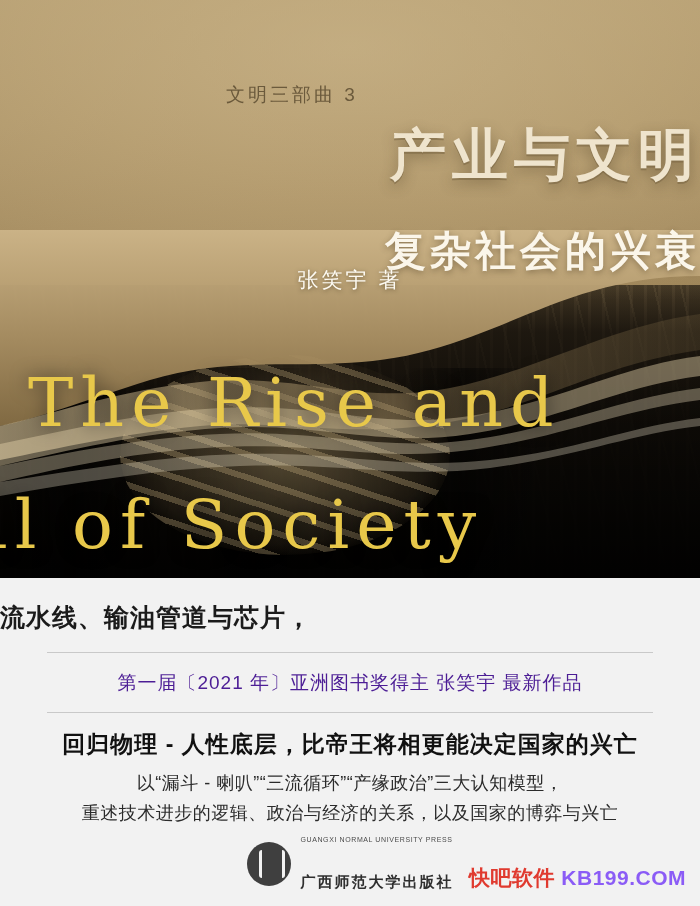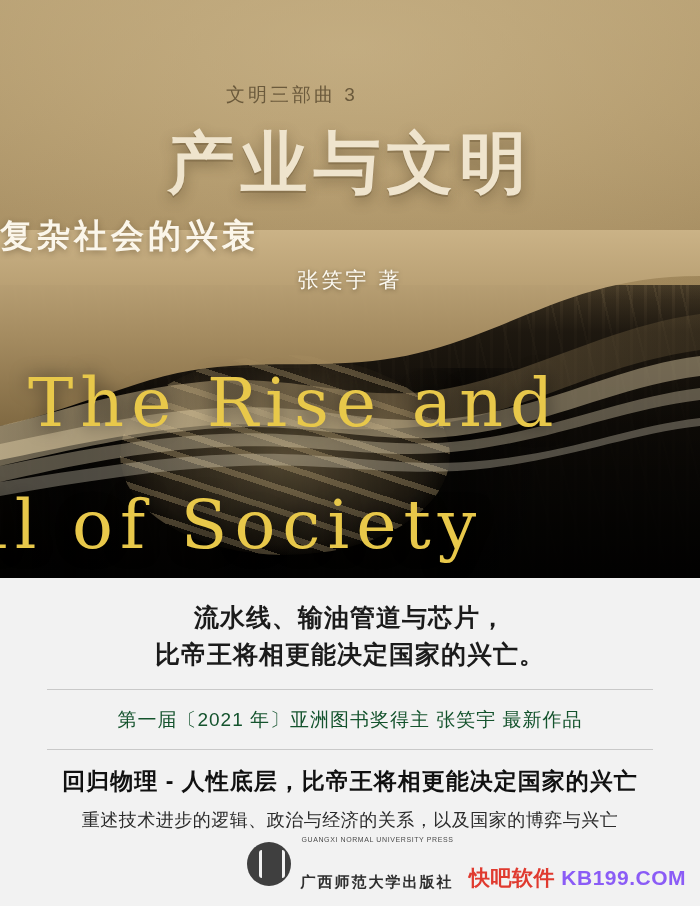--- a/index.html
+++ b/index.html
@@ -89,35 +89,35 @@
     width: 584px;
     text-align: center;
     color: #6b5a3c;
     font-size: 19px;
     letter-spacing: 3px;
   }
   .main-title {
     position: absolute;
     top: 118px;
     width: 700px;
-    text-align: center;
+    text-align: right;
     font-family: "DejaVu Sans", sans-serif;
     font-weight: bold;
-    font-size: 67px;
+    font-size: 56px;
     letter-spacing: 6px;
     color: #efe4cd;
     text-shadow: 0 2px 0 rgba(120,100,65,0.55), 0 5px 14px rgba(70,55,30,0.45);
   }
   .subtitle {
     position: absolute;
-    top: 214px;
-    width: 700px;
-    text-align: left;
-    font-weight: bold;
-    font-size: 33px;
+    top: 224px;
+    width: 700px;
+    text-align: right;
+    font-weight: bold;
+    font-size: 41px;
     letter-spacing: 4px;
     color: #fbf6ea;
     text-shadow: 0 2px 6px rgba(70,55,30,0.45);
   }
   .author {
     position: absolute;
     top: 266px;
     width: 700px;
     text-align: center;
     font-size: 21px;
@@ -143,37 +143,36 @@
   .panel {
     position: absolute;
     left: 0;
     top: 578px;
     width: 700px;
     height: 328px;
     background: #f2f2f2;
   }
   .hook {
     padding-top: 21px;
-    text-align: center;
     color: #1b1b1b;
     font-weight: bold;
     font-size: 25px;
     line-height: 37px;
     letter-spacing: 1px;
   }
   .rule {
     width: 606px;
     height: 1px;
     margin: 16px auto 0 auto;
     background: #c9c9c9;
   }
   .award {
     text-align: center;
     font-size: 19px;
-    color: #14532d;
+    color: #4c1d95;
     padding-top: 17px;
     letter-spacing: 1px;
   }
   .headline {
     text-align: center;
     font-weight: bold;
     font-size: 23px;
     color: #111111;
     padding-top: 16px;
     letter-spacing: 1px;
@@ -209,21 +208,21 @@
     position: absolute;
     left: 12px; top: 8px;
     width: 20px; height: 28px;
     border-left: 3px solid #f2f2f2;
     border-right: 3px solid #f2f2f2;
     border-radius: 3px;
   }
   .pub-text {
     display: flex;
     flex-direction: column;
-    align-items: flex-end;
+    align-items: flex-start;
     line-height: 1.25;
     gap: 29px;
   }
   .pub-en {
     font-size: 7px;
     color: #4a4a4a;
     letter-spacing: 0.6px;
   }
   .pub-cn {
     font-size: 15px;
@@ -278,27 +277,27 @@
     <div class="main-title">产业与文明</div>
     <div class="subtitle">复杂社会的兴衰</div>
     <div class="author">张笑宇 著</div>
     <div class="en-line l1">The Rise and</div>
     <div class="en-line l2">ll of Society</div>
   </div>
 
   <div class="panel">
     <div class="hook">
       <div>流水线、输油管道与芯片，</div>
-      <div>比帝王将相更能决定国家的兴亡。</div>
     </div>
     <div class="rule"></div>
     <div class="award">第一届〔2021 年〕亚洲图书奖得主 张笑宇 最新作品</div>
     <div class="rule"></div>
     <div class="headline">回归物理 - 人性底层，比帝王将相更能决定国家的兴亡</div>
     <div class="blurb">
+      <div>以“漏斗 - 喇叭”“三流循环”“产缘政治”三大认知模型，</div>
       <div>重述技术进步的逻辑、政治与经济的关系，以及国家的博弈与兴亡</div>
     </div>
 
     <div class="publisher">
       <div class="pub-mark"></div>
       <div class="pub-text">
         <span class="pub-en">GUANGXI NORMAL UNIVERSITY PRESS</span>
         <span class="pub-cn">广西师范大学出版社</span>
       </div>
     </div>

